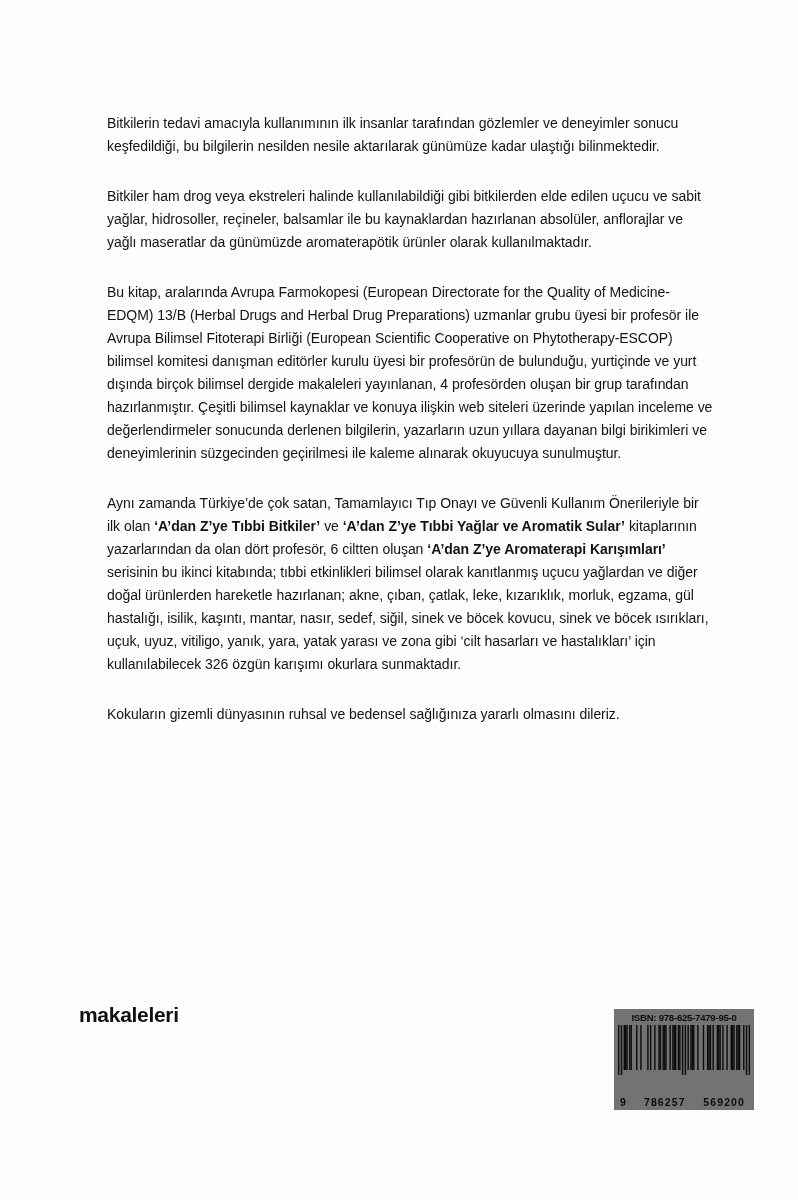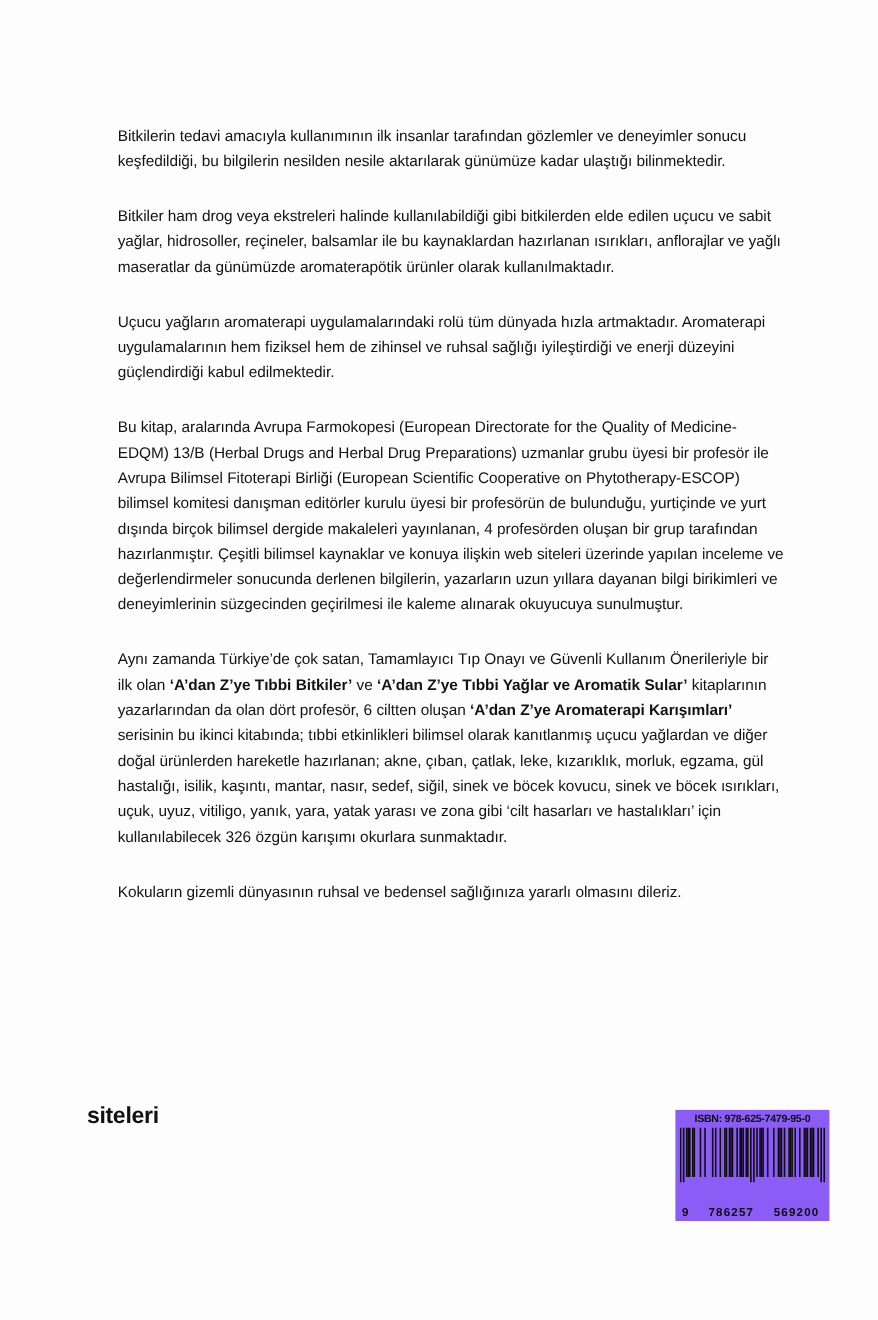--- a/index.html
+++ b/index.html
@@ -57,21 +57,21 @@
     font-size: 21px;
     font-weight: 700;
     letter-spacing: -0.3px;
     color: #111111;
   }
   .barcode-block {
     position: absolute;
     left: 614px;
     top: 14px;
     width: 140px;
-    background: #8b5cf6;
+    background: #737373;
     padding: 3px 4px 2px 4px;
     box-sizing: border-box;
   }
   .isbn-text {
     font-size: 9.6px;
     font-weight: 700;
     letter-spacing: -0.25px;
     text-align: center;
     color: #0d0d0d;
     white-space: nowrap;
@@ -111,30 +111,29 @@
     margin-right: 4px;
   }
 </style>
 </head>
 <body>
 
 <div class="page">
 
   <div class="blurb">
     <p>Bitkilerin tedavi amacıyla kullanımının ilk insanlar tarafından gözlemler ve deneyimler sonucu keşfedildiği, bu bilgilerin nesilden nesile aktarılarak günümüze kadar ulaştığı bilinmektedir.</p>
-    <p>Bitkiler ham drog veya ekstreleri halinde kullanılabildiği gibi bitkilerden elde edilen uçucu ve sabit yağlar, hidrosoller, reçineler, balsamlar ile bu kaynaklardan hazırlanan ısırıkları, anflorajlar ve yağlı maseratlar da günümüzde aromaterapötik ürünler olarak kullanılmaktadır.</p>
-    <p>Uçucu yağların aromaterapi uygulamalarındaki rolü tüm dünyada hızla artmaktadır. Aromaterapi uygulamalarının hem fiziksel hem de zihinsel ve ruhsal sağlığı iyileştirdiği ve enerji düzeyini güçlendirdiği kabul edilmektedir.</p>
+    <p>Bitkiler ham drog veya ekstreleri halinde kullanılabildiği gibi bitkilerden elde edilen uçucu ve sabit yağlar, hidrosoller, reçineler, balsamlar ile bu kaynaklardan hazırlanan absolüler, anflorajlar ve yağlı maseratlar da günümüzde aromaterapötik ürünler olarak kullanılmaktadır.</p>
     <p>Bu kitap, aralarında Avrupa Farmokopesi (European Directorate for the Quality of Medicine-EDQM) 13/B (Herbal Drugs and Herbal Drug Preparations) uzmanlar grubu üyesi bir profesör ile Avrupa Bilimsel Fitoterapi Birliği (European Scientific Cooperative on Phytotherapy-ESCOP) bilimsel komitesi danışman editörler kurulu üyesi bir profesörün de bulunduğu, yurtiçinde ve yurt dışında birçok bilimsel dergide makaleleri yayınlanan, 4 profesörden oluşan bir grup tarafından hazırlanmıştır. Çeşitli bilimsel kaynaklar ve konuya ilişkin web siteleri üzerinde yapılan inceleme ve değerlendirmeler sonucunda derlenen bilgilerin, yazarların uzun yıllara dayanan bilgi birikimleri ve deneyimlerinin süzgecinden geçirilmesi ile kaleme alınarak okuyucuya sunulmuştur.</p>
     <p><span>Aynı zamanda Türkiye’de çok satan, Tamamlayıcı Tıp Onayı ve Güvenli Kullanım Önerileriyle bir ilk olan </span><b>‘A’dan Z’ye Tıbbi Bitkiler’</b><span> ve </span><b>‘A’dan Z’ye Tıbbi Yağlar ve Aromatik Sular’</b><span> kitaplarının yazarlarından da olan dört profesör, 6 ciltten oluşan </span><b>‘A’dan Z’ye Aromaterapi Karışımları’</b><span> serisinin bu ikinci kitabında; tıbbi etkinlikleri bilimsel olarak kanıtlanmış uçucu yağlardan ve diğer doğal ürünlerden hareketle hazırlanan; akne, çıban, çatlak, leke, kızarıklık, morluk, egzama, gül hastalığı, isilik, kaşıntı, mantar, nasır, sedef, siğil, sinek ve böcek kovucu, sinek ve böcek ısırıkları, uçuk, uyuz, vitiligo, yanık, yara, yatak yarası ve zona gibi ‘cilt hasarları ve hastalıkları’ için kullanılabilecek 326 özgün karışımı okurlara sunmaktadır.</span></p>
     <p>Kokuların gizemli dünyasının ruhsal ve bedensel sağlığınıza yararlı olmasını dileriz.</p>
   </div>
 
   <div class="footer">
 
-    <div class="logo">siteleri</div>
+    <div class="logo">makaleleri</div>
 
     <div class="barcode-block">
       <div class="isbn-text">ISBN: 978-625-7479-95-0</div>
       <div class="bars">
         <svg viewBox="0 0 132 50" preserveAspectRatio="none" aria-hidden="true">
           <g fill="#0d0d0d" id="bar-group">
               <rect x="0.000" y="0" width="1.417" height="50"></rect>
               <rect x="2.779" y="0" width="1.417" height="50"></rect>
               <rect x="5.558" y="0" width="1.417" height="45"></rect>
               <rect x="6.947" y="0" width="1.417" height="45"></rect>

